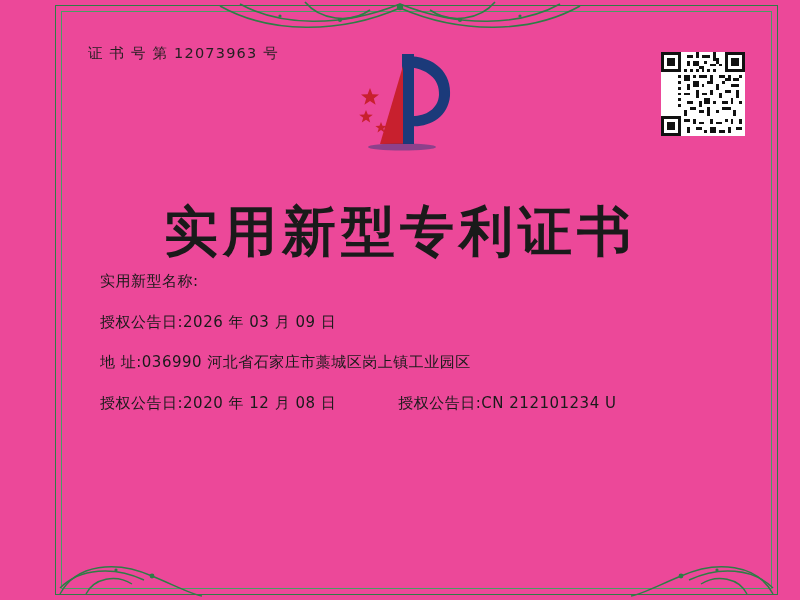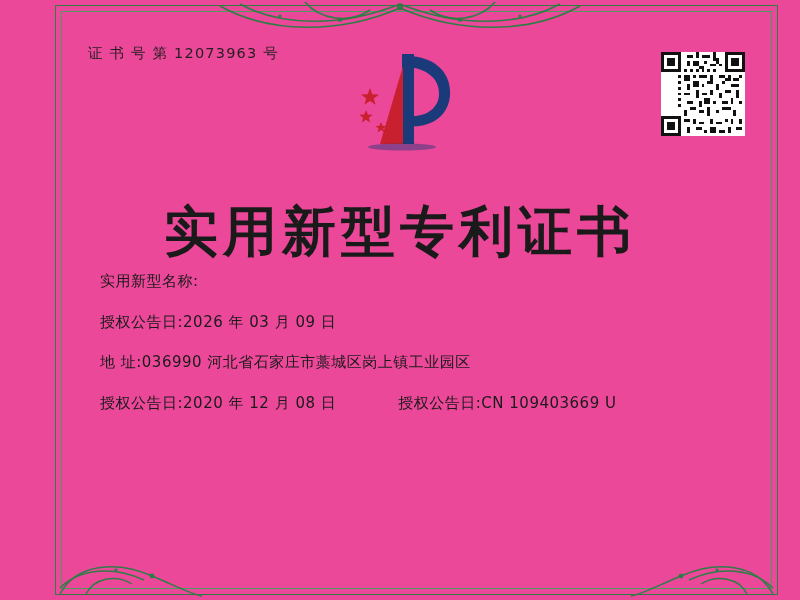--- a/index.html
+++ b/index.html
@@ -336,17 +336,17 @@
     <div class="field-row">
       <span class="field-label">地 址:</span>
       <span class="field-value">036990 河北省石家庄市藁城区岗上镇工业园区</span>
     </div>
 
     <div class="field-row last">
       <span class="field-label">授权公告日:</span>
       <span class="field-value">2020 年 12 月 08 日</span>
       <span class="field-gap"></span>
       <span class="field-label">授权公告日:</span>
-      <span class="field-value">CN 109403669 U</span>
+      <span class="field-value">CN 212101234 U</span>
     </div>
 
   </div>
 </div>
 
 </body></html>

